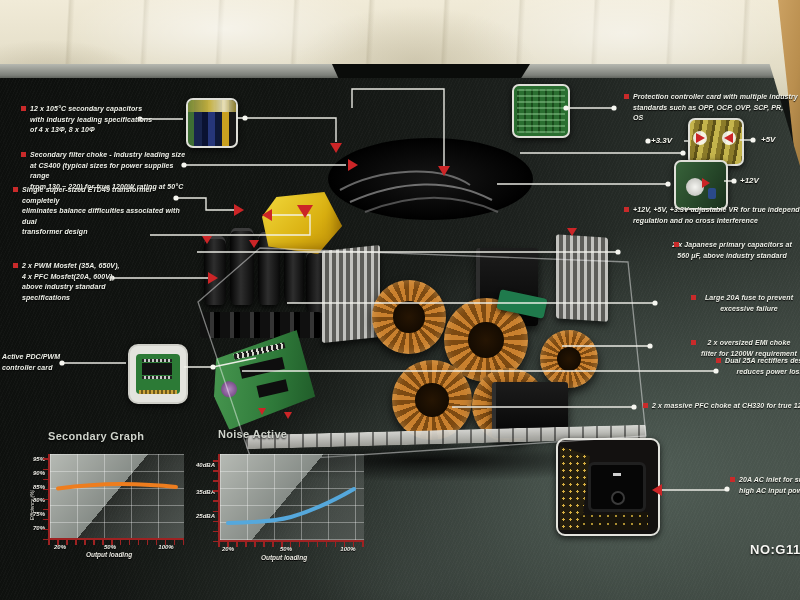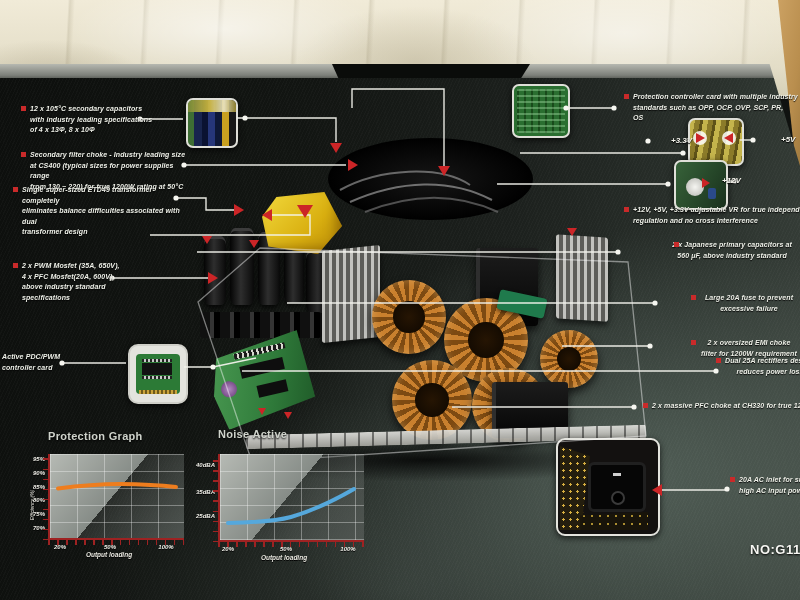--- a/index.html
+++ b/index.html
@@ -113,21 +113,21 @@
   
   .overlay{position:absolute;left:0;top:0;z-index:5;pointer-events:none;}
 
   
   .co{position:absolute;z-index:6;color:#eef0e8;font-size:7px;font-style:italic;font-weight:bold;
       line-height:1.5;text-shadow:0 1px 1px rgba(0,0,0,.9);letter-spacing:.1px;}
   .co .bullet{position:absolute;left:-9px;top:2px;width:5px;height:5px;background:#c92a2a;}
   .co.center{text-align:center;}
   .co.nowrap div{white-space:nowrap;}
   .vlabel{position:absolute;z-index:6;color:#f2f2ea;font-size:8px;font-weight:bold;font-style:italic;
-      text-shadow:0 1px 1px #000;padding-left:20px;}
+      text-shadow:0 1px 1px #000;}
   .prodcode{position:absolute;z-index:6;left:750px;top:542px;color:#f6f6f2;font-size:13px;
       font-weight:bold;letter-spacing:.5px;text-shadow:0 1px 2px #000;}
 
   
   .graph{position:absolute;z-index:6;}
   .graph .gtitle{position:absolute;left:24px;top:0;color:#cfd3cb;font-size:11px;font-weight:bold;
       letter-spacing:.3px;text-shadow:0 1px 2px #000;}
   .plot{position:absolute;border-left:2px solid #9e2222;border-bottom:2px solid #9e2222;
     background:
       linear-gradient(rgba(255,255,255,.34) 1px, transparent 1px),
@@ -361,24 +361,24 @@
     <div>2 x massive PFC choke at CH330 for true 1200W output</div>
   </div>
   <div class="co nowrap" style="left:739px;top:475px;width:70px">
     <span class="bullet"></span>
     <div>20A AC inlet for sup</div>
     <div>high AC input pow</div>
   </div>
 
   <div class="vlabel" style="left:651px;top:136px">+3.3V</div>
   <div class="vlabel" style="left:761px;top:135px">+5V</div>
-  <div class="vlabel" style="left:702px;top:176px">+12V</div>
+  <div class="vlabel" style="left:740px;top:176px">+12V</div>
 
   <div class="graph" style="left:24px;top:430px;width:170px;height:130px">
-    <div class="gtitle">Protection Graph</div>
+    <div class="gtitle">Secondary Graph</div>
     <div class="ylabel">Efficiency (%)</div>
     <div class="tick ytick" style="top:29px">95%</div>
     <div class="tick ytick" style="top:43px">90%</div>
     <div class="tick ytick" style="top:57px">85%</div>
     <div class="tick ytick" style="top:70px">80%</div>
     <div class="tick ytick" style="top:84px">75%</div>
     <div class="tick ytick" style="top:98px">70%</div>
     <div class="plot" style="left:24px;top:24px;width:134px;height:84px">
       <svg class="curve" width="134" height="84" viewBox="0 0 134 84">
         <path d="M8,34.5 C30,31.5 52,29.9 70,29.9 C95,30.1 112,31.3 126,33" fill="none" stroke="#ee7d1e" stroke-width="4" stroke-linecap="round"></path>

